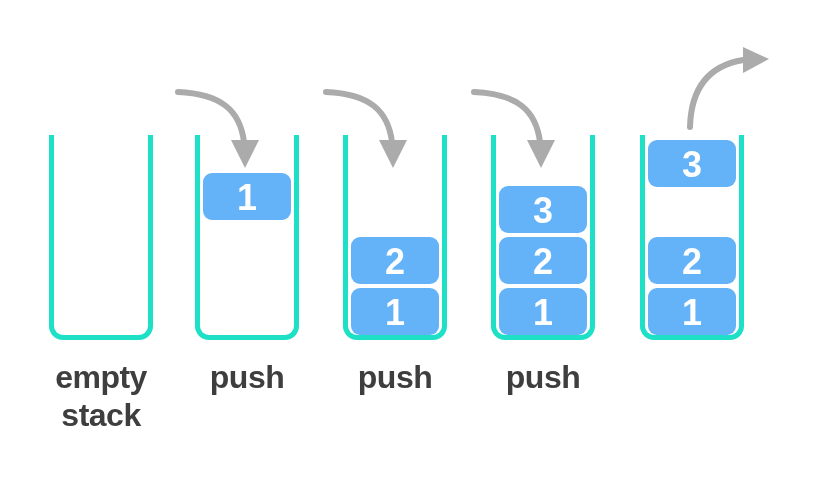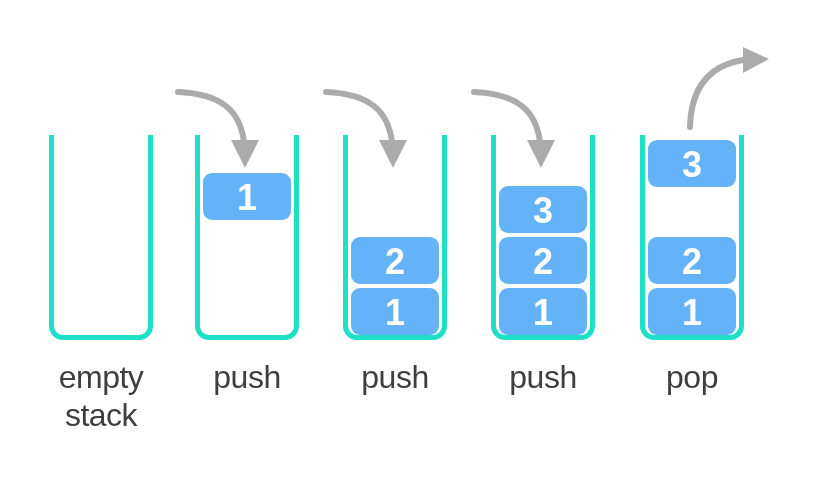--- a/index.html
+++ b/index.html
@@ -43,21 +43,21 @@
   }
   .slot-bottom{top:153px;}
   .slot-mid{top:102px;}
   .slot-top{top:51px;}
   .slot-floating{top:38px;}
   .slot-popping{top:5px;}
   .stack-label{
     position:absolute;top:358px;left:-13px;width:130px;
     text-align:center;
     color:var(--label-text);
-    font-size:32px;font-weight:400;line-height:38px;
+    font-size:32px;font-weight:700;line-height:38px;
     letter-spacing:-0.5px;
   }
   .arrow{position:absolute;color:var(--arrow);}
   .push-arrow{left:-20px;top:86px;}
   .pop-arrow{left:45px;top:44px;}
 </style>
 </head>
 <body>
 
 <div class="canvas">
@@ -128,16 +128,15 @@
       <div class="box slot-popping">
         <span>3</span>
       </div>
       <div class="box slot-mid">
         <span>2</span>
       </div>
       <div class="box slot-bottom">
         <span>1</span>
       </div>
     </div>
-    <div class="stack-label">pop</div>
   </div>
 
 </div>
 
 </body></html>

